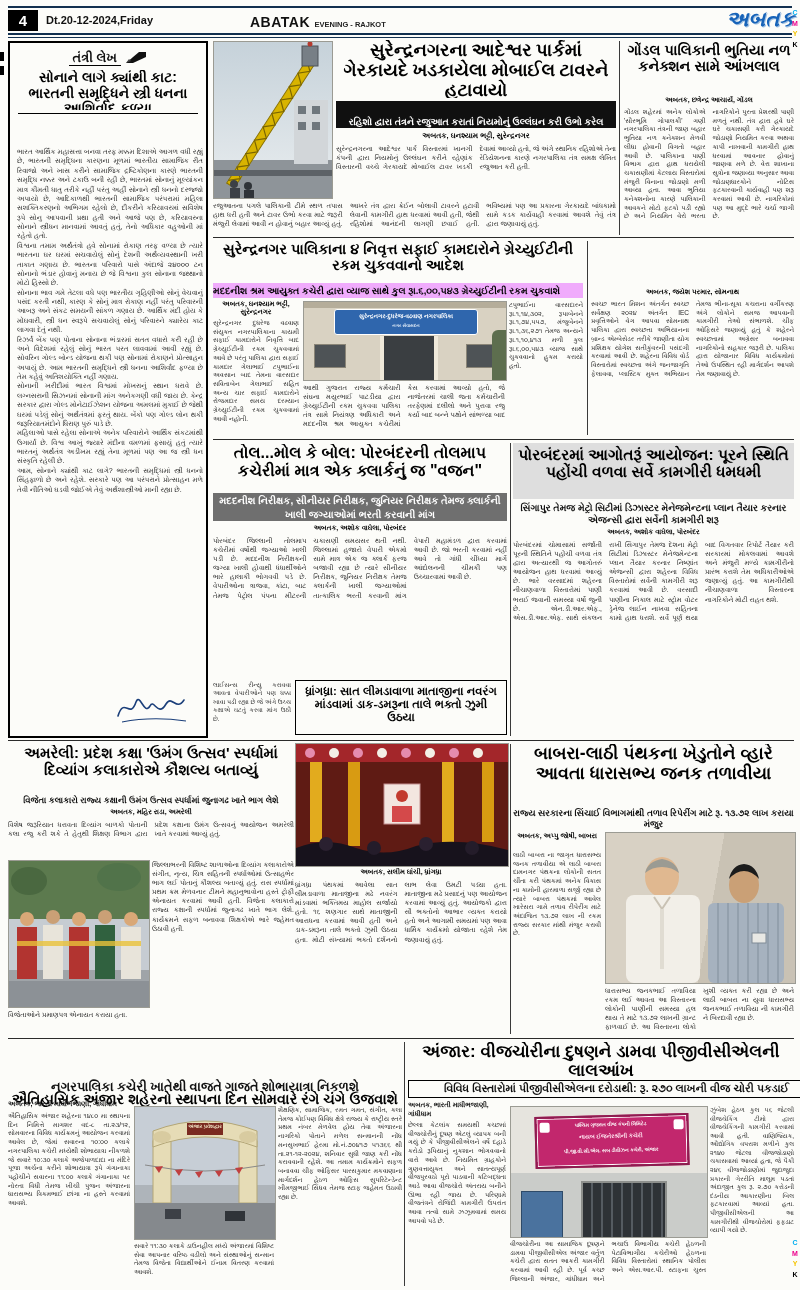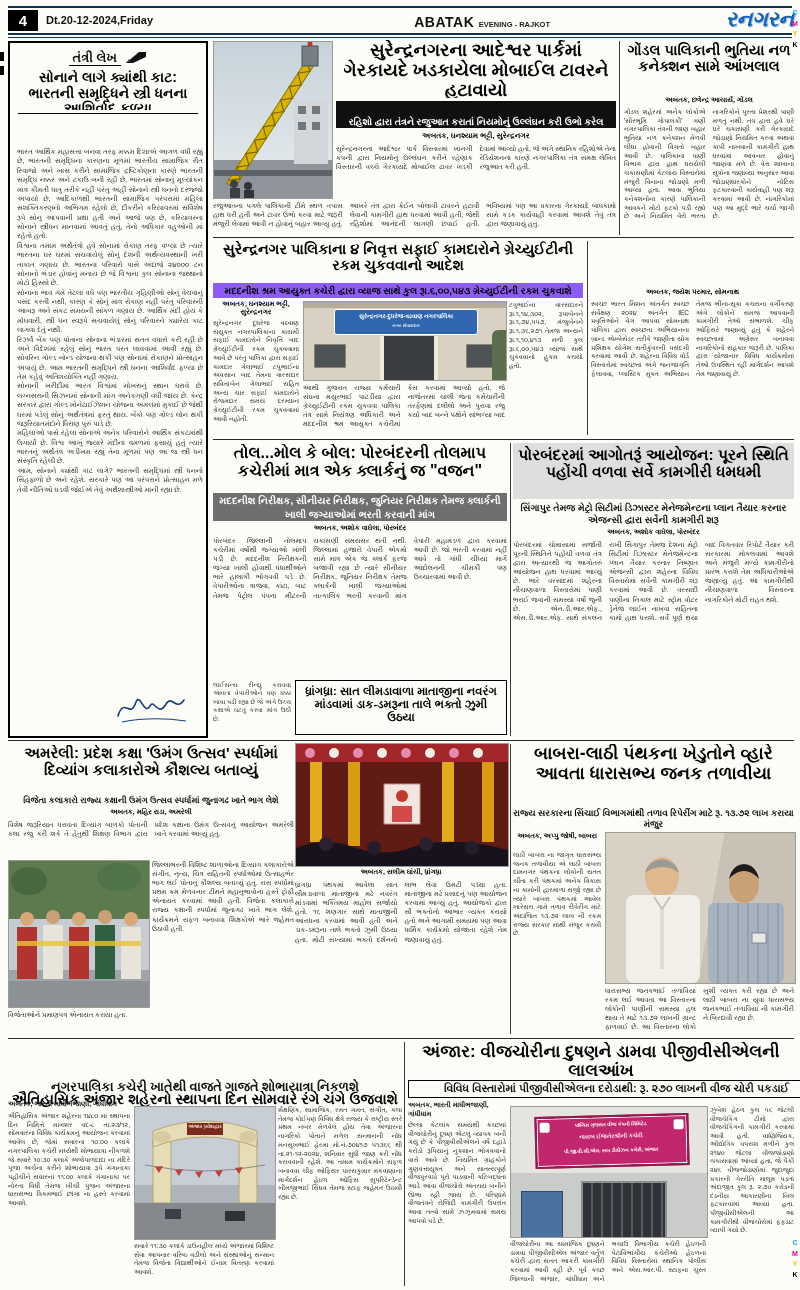--- a/index.html
+++ b/index.html
@@ -8,39 +8,39 @@
   .abs{position:absolute;}
   .hline{position:absolute;height:1px;background:#2b2b2b;}
   .vline{position:absolute;width:1px;background:#3a3a3a;}
   .headline{font-weight:bold;color:#000;text-align:center;line-height:1.12;overflow:hidden;}
   .body-text{font-size:6.8px;line-height:1.34;text-align:justify;color:#1c1c1c;
              white-space:pre-line;overflow:hidden;}
   .cols-2{column-count:2;column-gap:7px;}
   .cols-3{column-count:3;column-gap:7px;}
   .byline{font-weight:bold;text-align:center;font-size:7.5px;color:#000;overflow:hidden;}
   .subhead-rev{background:#101010;color:#fff;font-weight:bold;text-align:center;overflow:hidden;}
-  .subhead-gray{background:#8b5cf6;color:#000;font-weight:bold;text-align:center;overflow:hidden;}
+  .subhead-gray{background:#f0abfc;color:#000;font-weight:bold;text-align:left;overflow:hidden;}
   .subhead-dim{background:#6f6f6f;color:#fff;font-weight:bold;text-align:center;overflow:hidden;}
   .photo{position:absolute;overflow:hidden;border:1px solid #9b9b93;background:#cfd2d4;}
   .sign{position:absolute;color:#fff;text-align:center;font-weight:bold;line-height:1.25;overflow:hidden;}
   .regletters{position:absolute;width:8px;font-size:7px;font-weight:bold;line-height:1.5;text-align:center;}
 </style>
 </head>
 <body>
 
 <div class="page">
 
   <div class="abs" style="left:8px;top:6px;width:784px;height:2px;background:#12304f;"></div>
   <div class="abs" style="left:8px;top:10px;width:30px;height:21px;background:#000;color:#fff;font-size:15px;font-weight:bold;text-align:center;line-height:21px;">4</div>
   <div class="abs" style="left:46px;top:14px;font-size:11px;font-weight:bold;">Dt.20-12-2024,Friday</div>
-  <div class="abs" style="left:250px;top:13px;width:300px;text-align:right;">
+  <div class="abs" style="left:250px;top:13px;width:300px;text-align:left;">
     <span style="font-size:14px;font-weight:bold;letter-spacing:0.5px;">ABATAK</span>
     <span style="font-size:7.5px;font-weight:bold;color:#222;">EVENING - RAJKOT</span>
   </div>
-  <div class="abs" style="left:714px;top:7px;width:80px;height:26px;text-align:right;font-size:21px;font-weight:bold;font-style:italic;color:#1763b8;text-shadow:1px 1px 0 #9fc0e2;">રનગરન</div>
+  <div class="abs" style="left:714px;top:7px;width:80px;height:26px;text-align:right;font-size:21px;font-weight:bold;font-style:italic;color:#1763b8;text-shadow:1px 1px 0 #9fc0e2;">અબતક</div>
   <div class="abs" style="left:8px;top:33px;width:784px;height:2px;background:#12304f;"></div>
   <div class="abs" style="left:8px;top:37px;width:784px;height:1px;background:#12304f;"></div>
 
   <div class="regletters" style="left:791px;top:8px;">
     <div style="color:#00aeef;">C</div>
     <div style="color:#ec008c;">M</div>
     <div style="color:#f5c400;">Y</div>
     <div style="color:#000;">K</div>
   </div>
   <div class="regletters" style="left:791px;top:1238px;">

